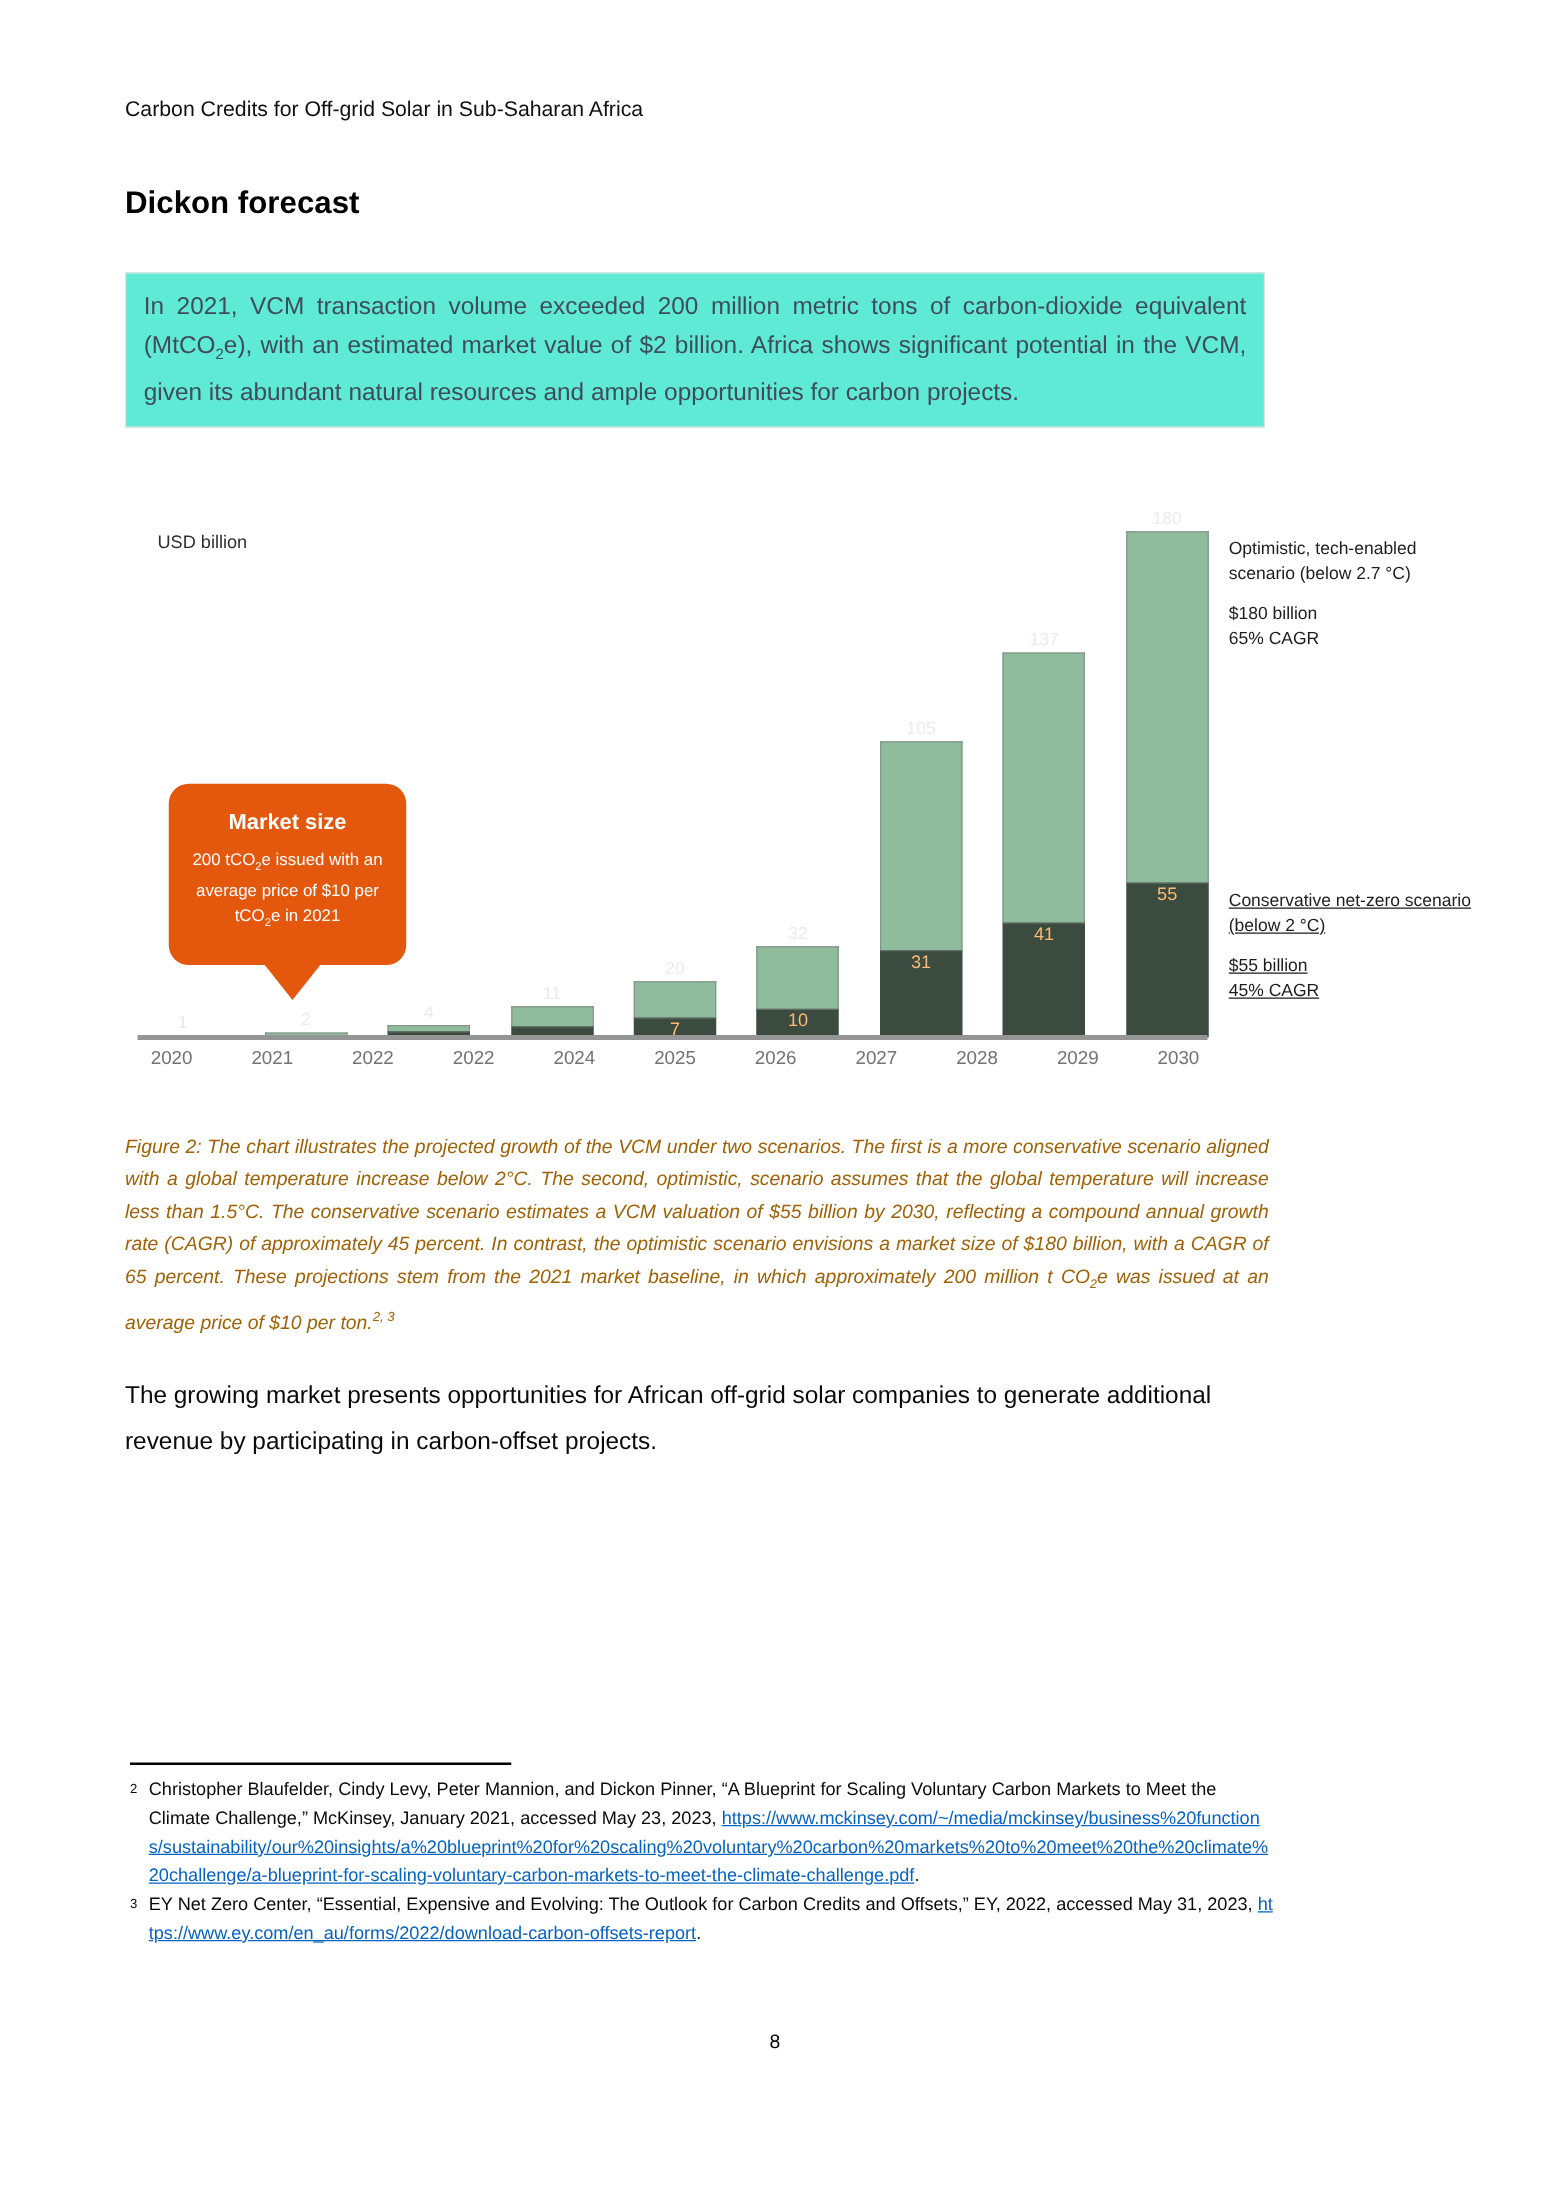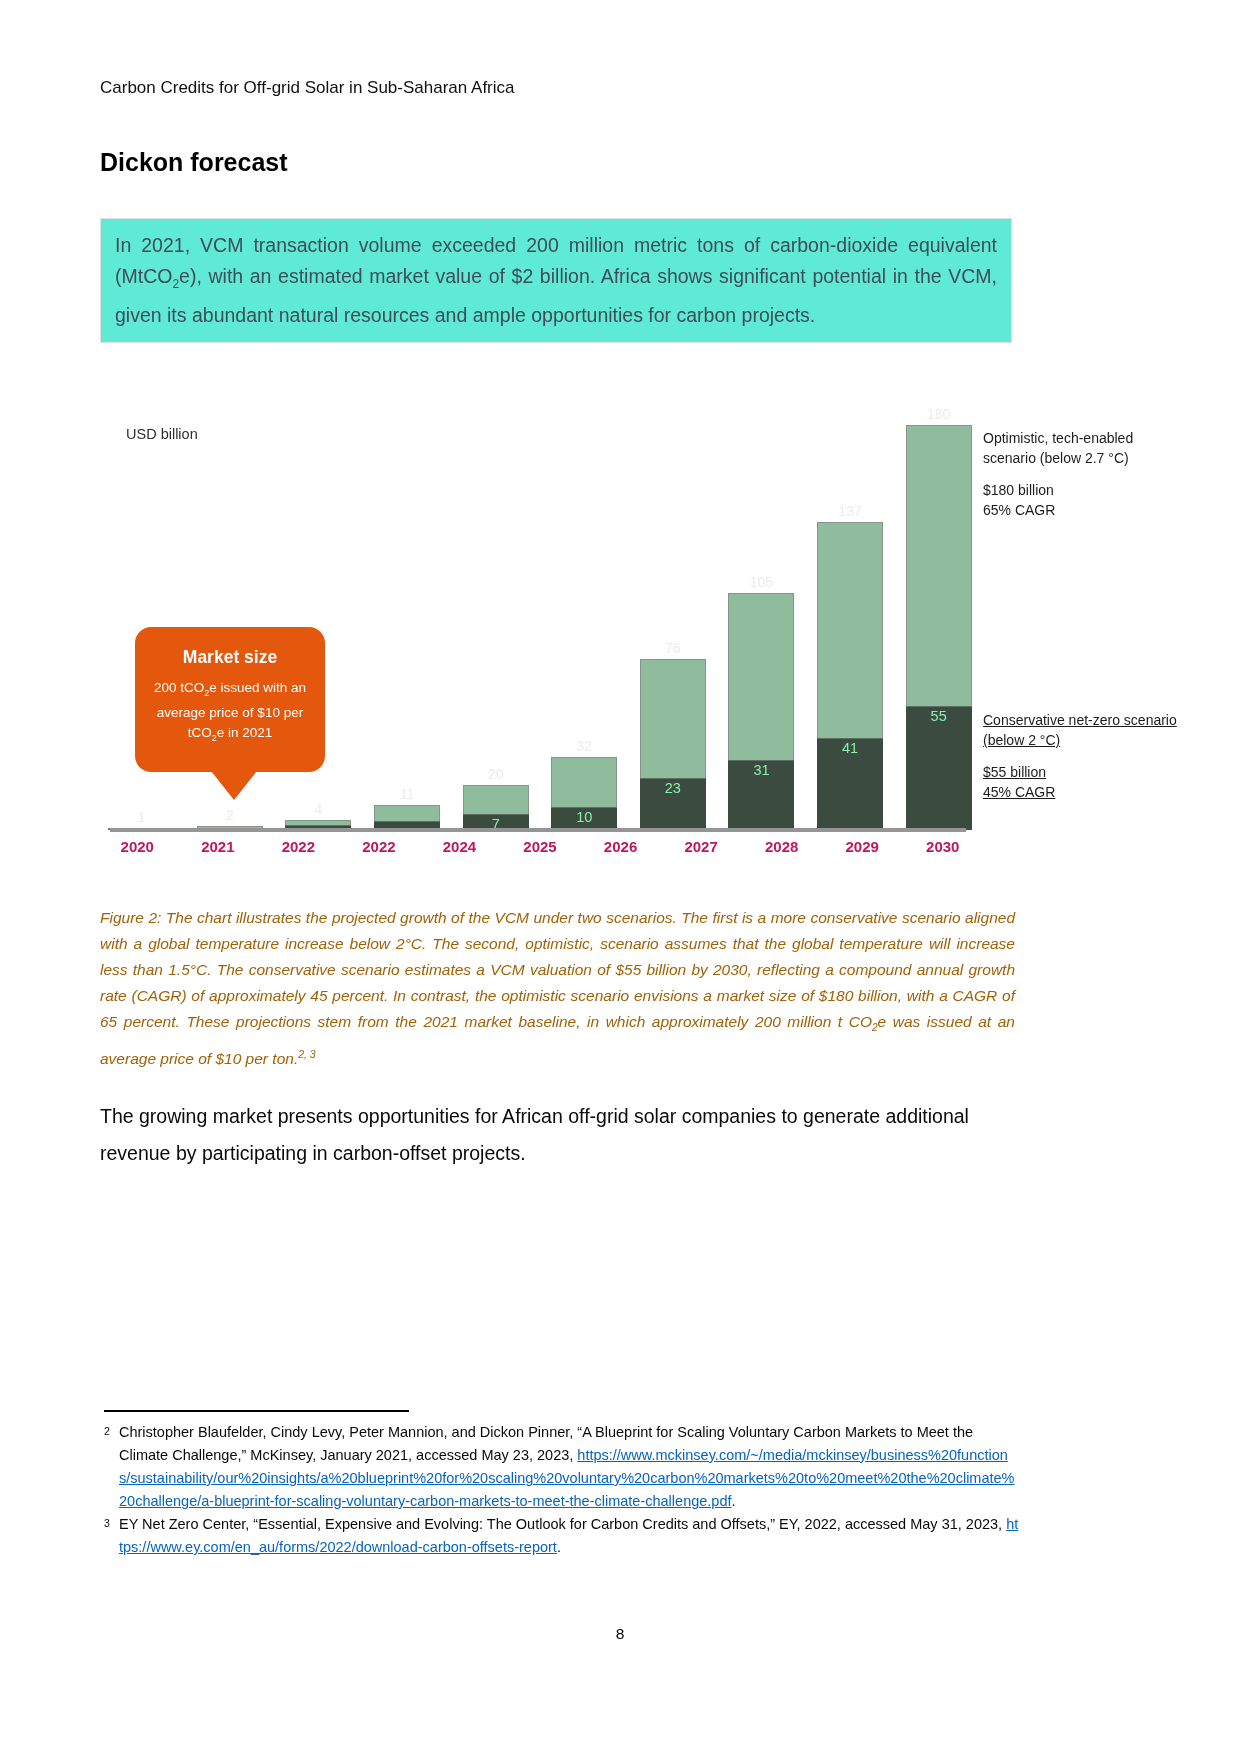--- a/index.html
+++ b/index.html
@@ -26,22 +26,22 @@
     position:absolute; left:97px; width:886px; display:flex;
   }
   .bars-row { top:0; height:410px; align-items:flex-end; }
   .years-row { top:418px; height:20px; }
   .bar-cell { flex:1; display:flex; flex-direction:column; align-items:center; justify-content:flex-end; height:410px; }
   .bar-top-label { font-size:14px; color:#ebebeb; margin-bottom:3px; line-height:15px; }
   .bar-stack { width:66px; display:flex; flex-direction:column; }
   .bar-seg { width:100%; }
   .bar-seg.light { background:#8fbc9d; border:1px solid #87948a; border-bottom:none; }
   .bar-seg.dark  { background:#3c4b40; border-top:1px solid #5e6f63; position:relative; }
-  .dark-label { position:absolute; top:2px; left:0; right:0; text-align:center; font-size:14.5px; color:#86efac; line-height:15px; }
-  .year-cell { flex:1; text-align:center; font-size:15px; color:#be185d; font-weight:700; }
+  .dark-label { position:absolute; top:2px; left:0; right:0; text-align:center; font-size:14.5px; color:#fdba74; line-height:15px; }
+  .year-cell { flex:1; text-align:center; font-size:15px; color:#737373; font-weight:400; }
   .axis-line { position:absolute; left:110px; top:408px; width:856px; height:4px; background:#959595; }
 
   .callout {
     position:absolute; left:135px; top:207px; width:190px; height:145px;
     background:#e4580e; border-radius:16px; color:#fff; text-align:center;
   }
   .callout-title { margin-top:20px; font-size:17.5px; font-weight:bold; }
   .callout-body  { margin-top:10px; padding:0 13px; font-size:13.5px; line-height:20px; }
   .callout-body sub { font-size:9px; }
   .callout-pointer {
@@ -129,29 +129,20 @@
               <span class="dark-label">7</span>
             </div>
           </div>
         </div>
         <div class="bar-cell">
           <div class="bar-top-label">32</div>
           <div class="bar-stack">
             <div class="bar-seg light" style="height: 50px;"></div>
             <div class="bar-seg dark" style="height: 23px;">
               <span class="dark-label">10</span>
-            </div>
-          </div>
-        </div>
-        <div class="bar-cell">
-          <div class="bar-top-label">76</div>
-          <div class="bar-stack">
-            <div class="bar-seg light" style="height: 119px;"></div>
-            <div class="bar-seg dark" style="height: 52px;">
-              <span class="dark-label">23</span>
             </div>
           </div>
         </div>
         <div class="bar-cell">
           <div class="bar-top-label">105</div>
           <div class="bar-stack">
             <div class="bar-seg light" style="height: 167px;"></div>
             <div class="bar-seg dark" style="height: 70px;">
               <span class="dark-label">31</span>
             </div>

